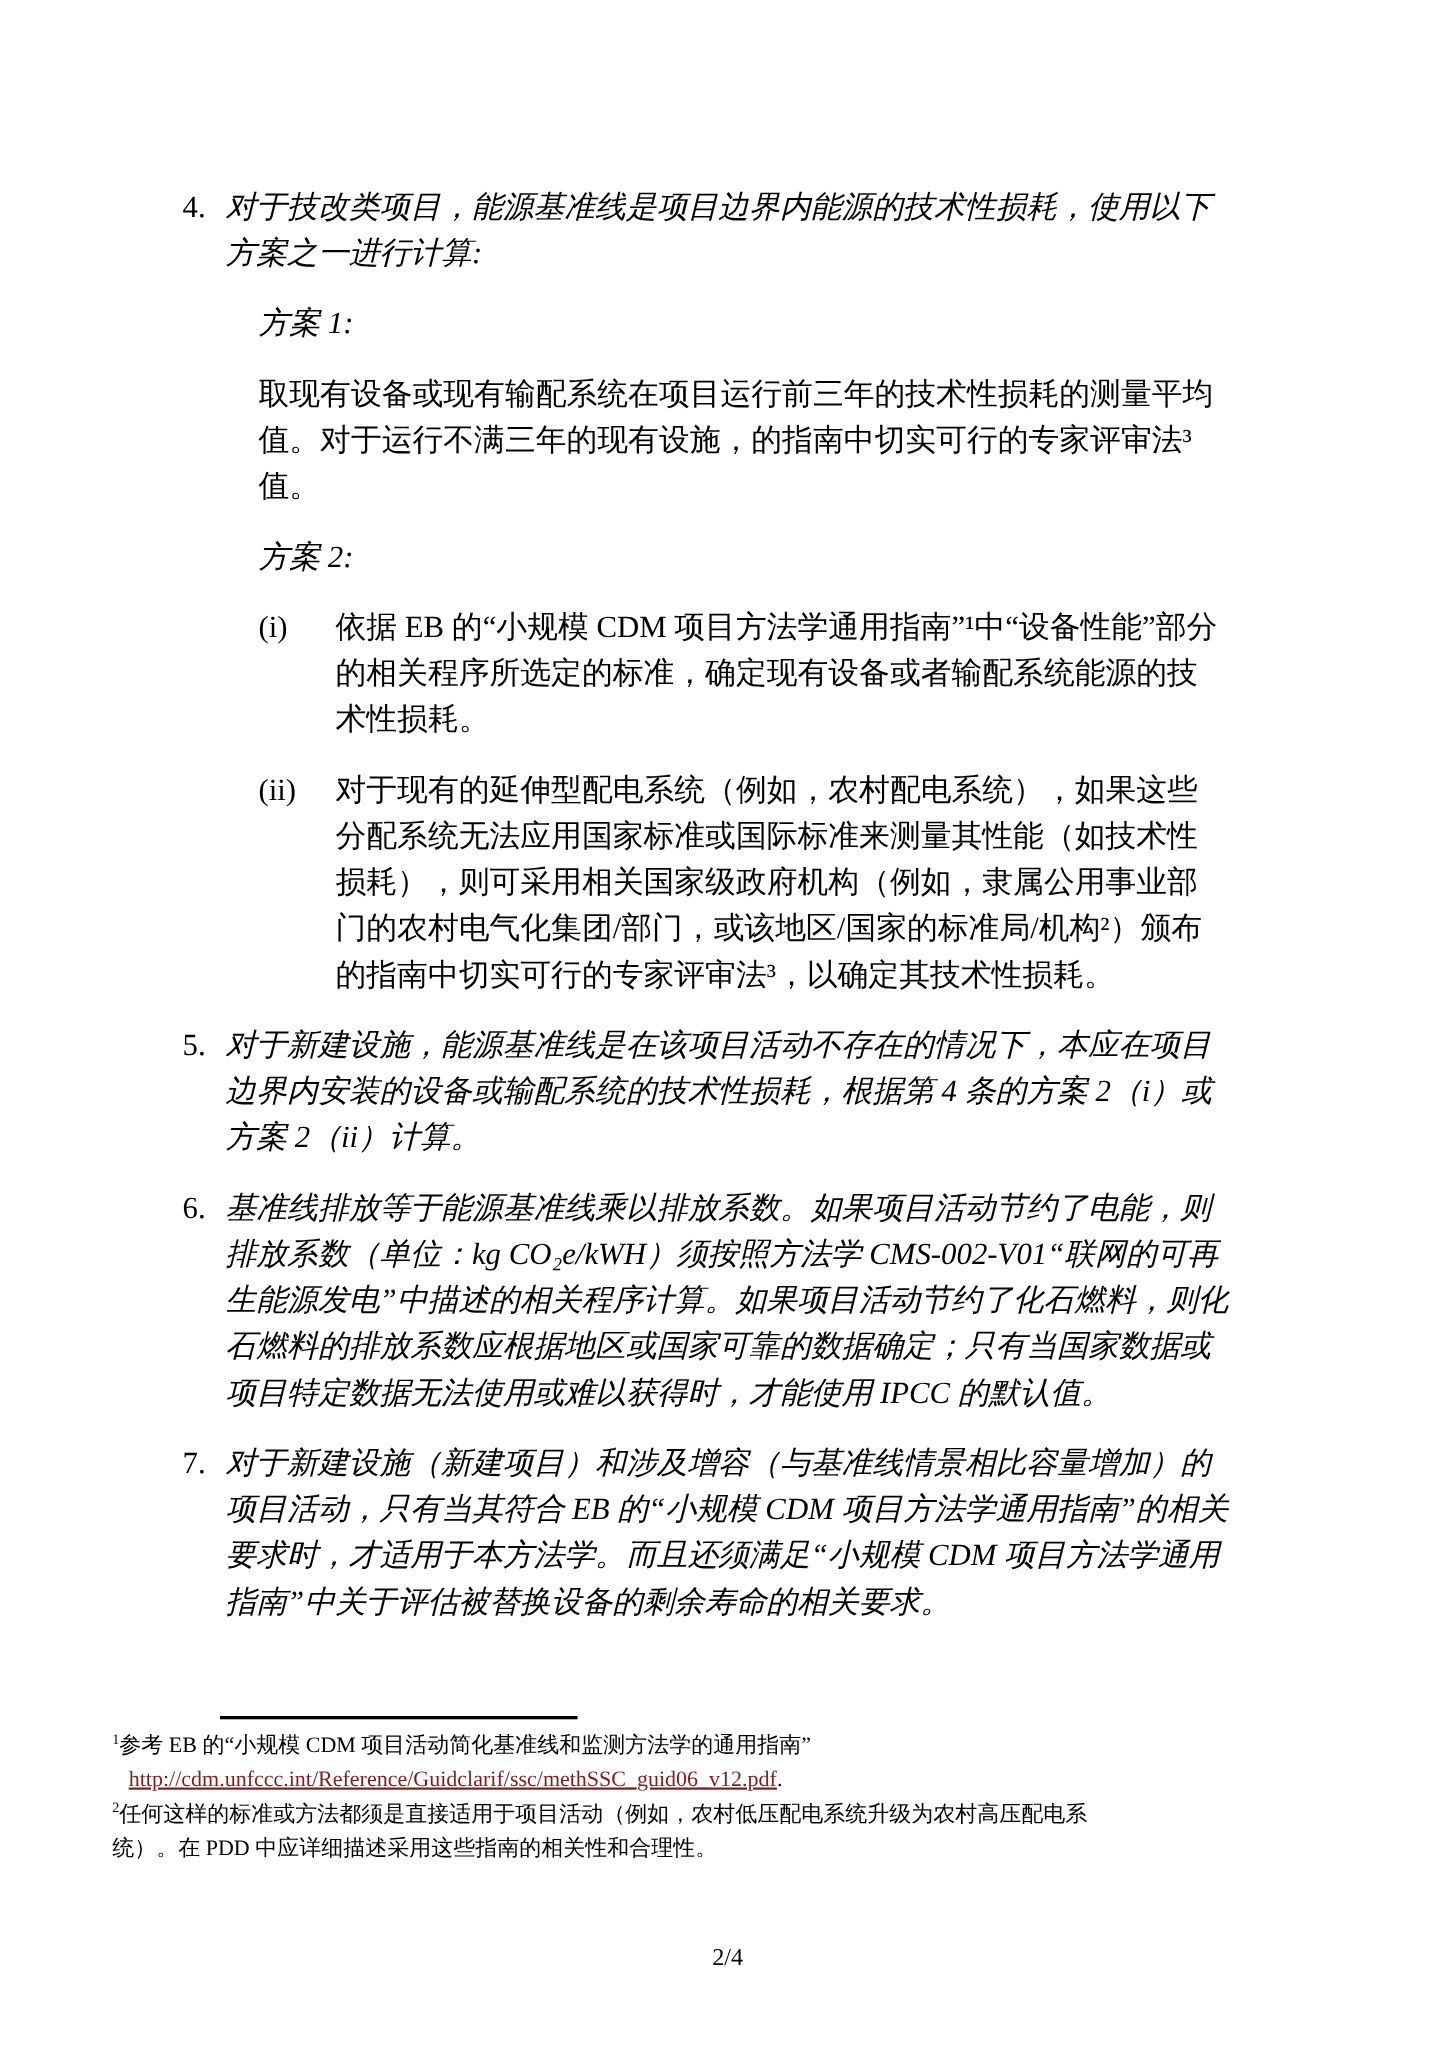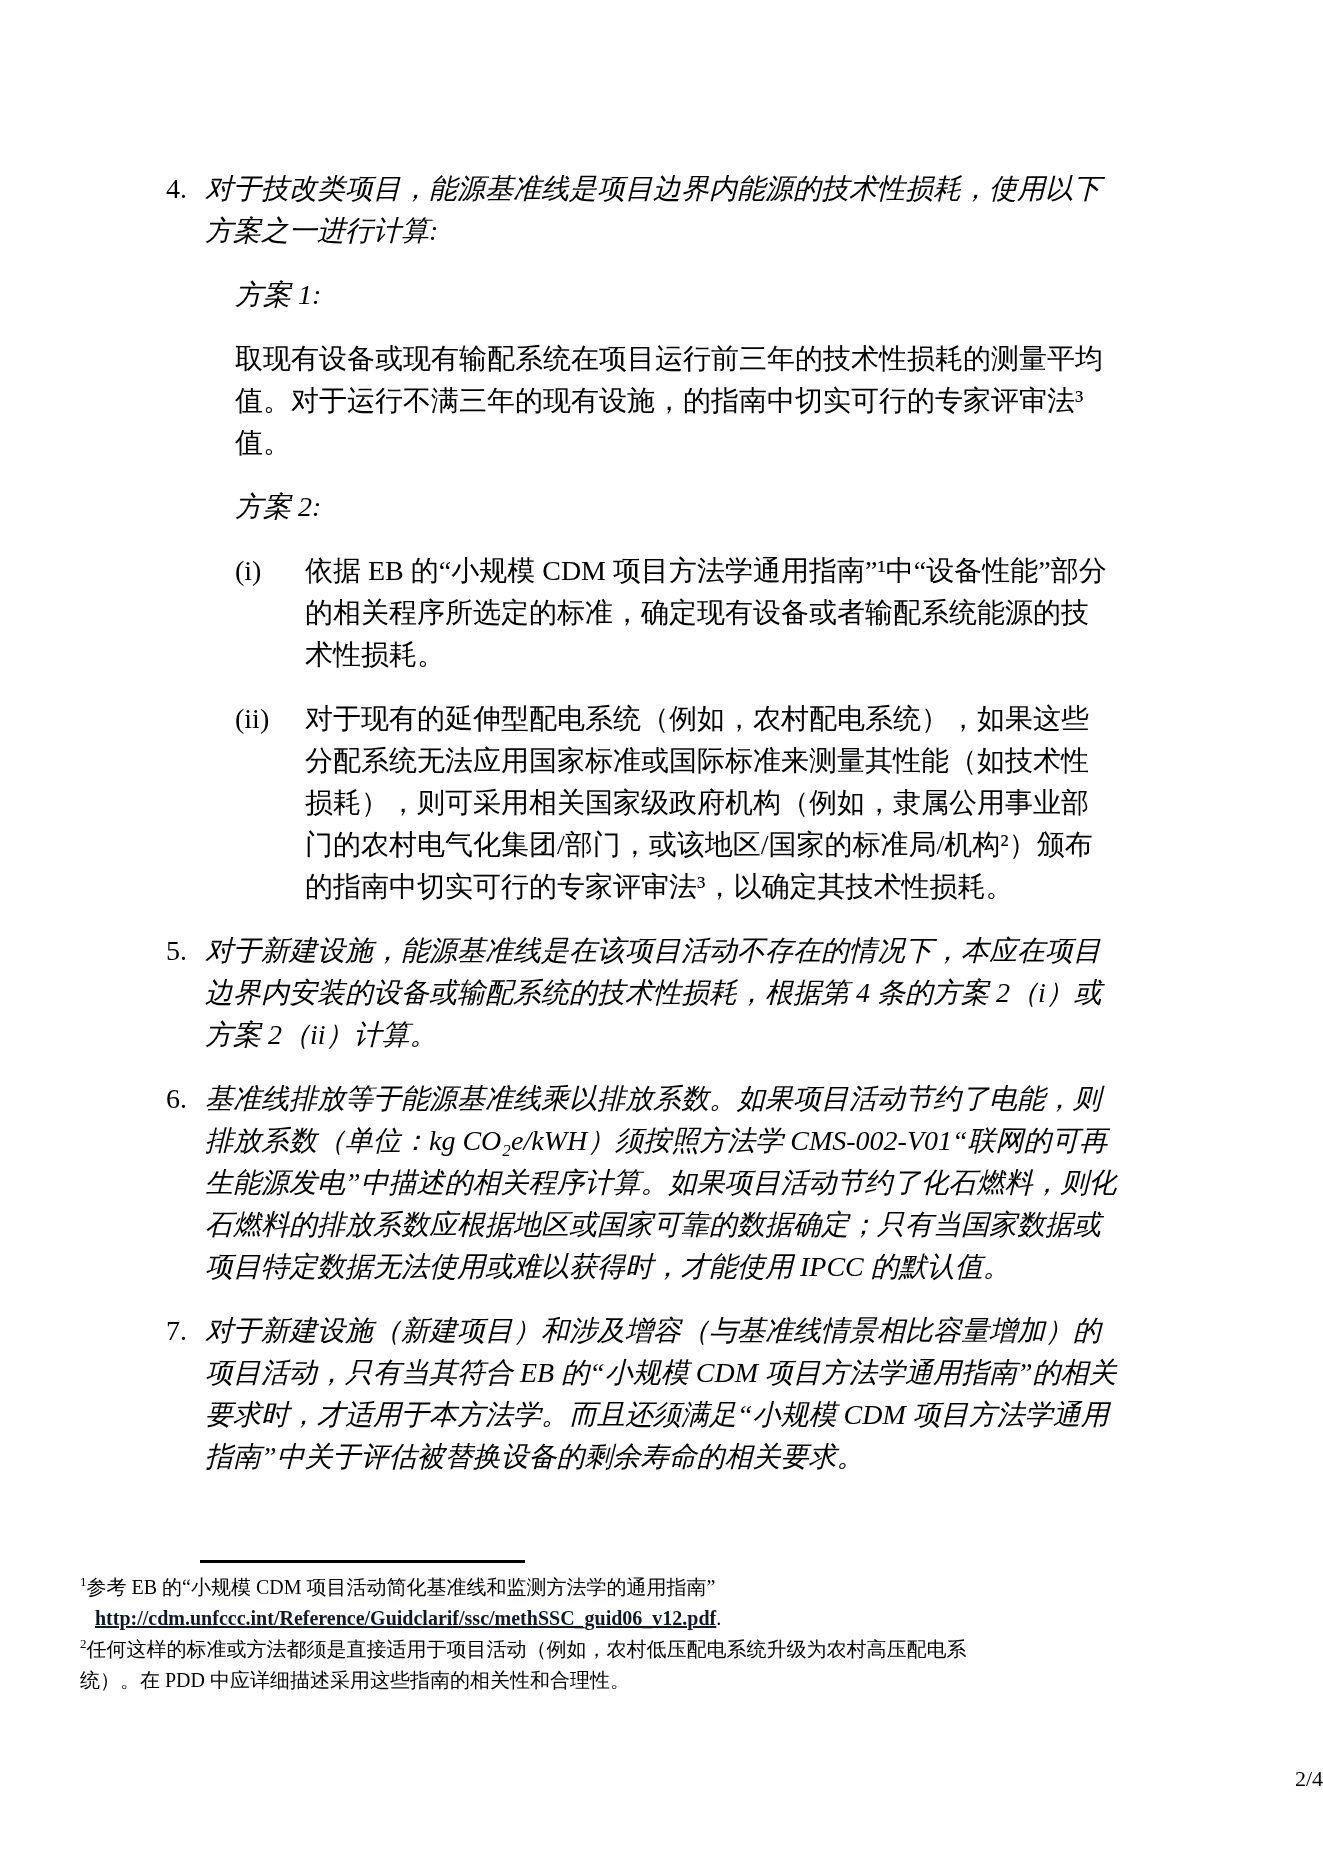--- a/index.html
+++ b/index.html
@@ -67,47 +67,46 @@
     width: 100%;
     font-size: 20px;
     line-height: 31px;
   }
   .fn-separator {
     margin-left: 200px;
     width: 325px;
     border-top: 3px solid #000000;
   }
   .footnotes {
-    margin-left: 80px;
+    margin-left: 102px;
     margin-top: 9px;
     width: 1020px;
   }
   .fn-sup {
     font-size: 13px;
     vertical-align: super;
     line-height: 0;
   }
   .fn-text {
     white-space: pre-line;
   }
   .fn-link-line {
     padding-left: 15px;
   }
   .fn-link {
-    color: #0f172a;
+    color: #7f1d1d;
     text-decoration: underline;
     cursor: pointer;
-    font-weight: bold;
   }
   .page-number {
     position: absolute;
     left: 0;
     top: 1766px;
     width: 100%;
-    text-align: right;
+    text-align: center;
     font-size: 22px;
   }
 </style>
 </head>
 <body>
 
 <div class="page">
 
   <div class="content">
 

